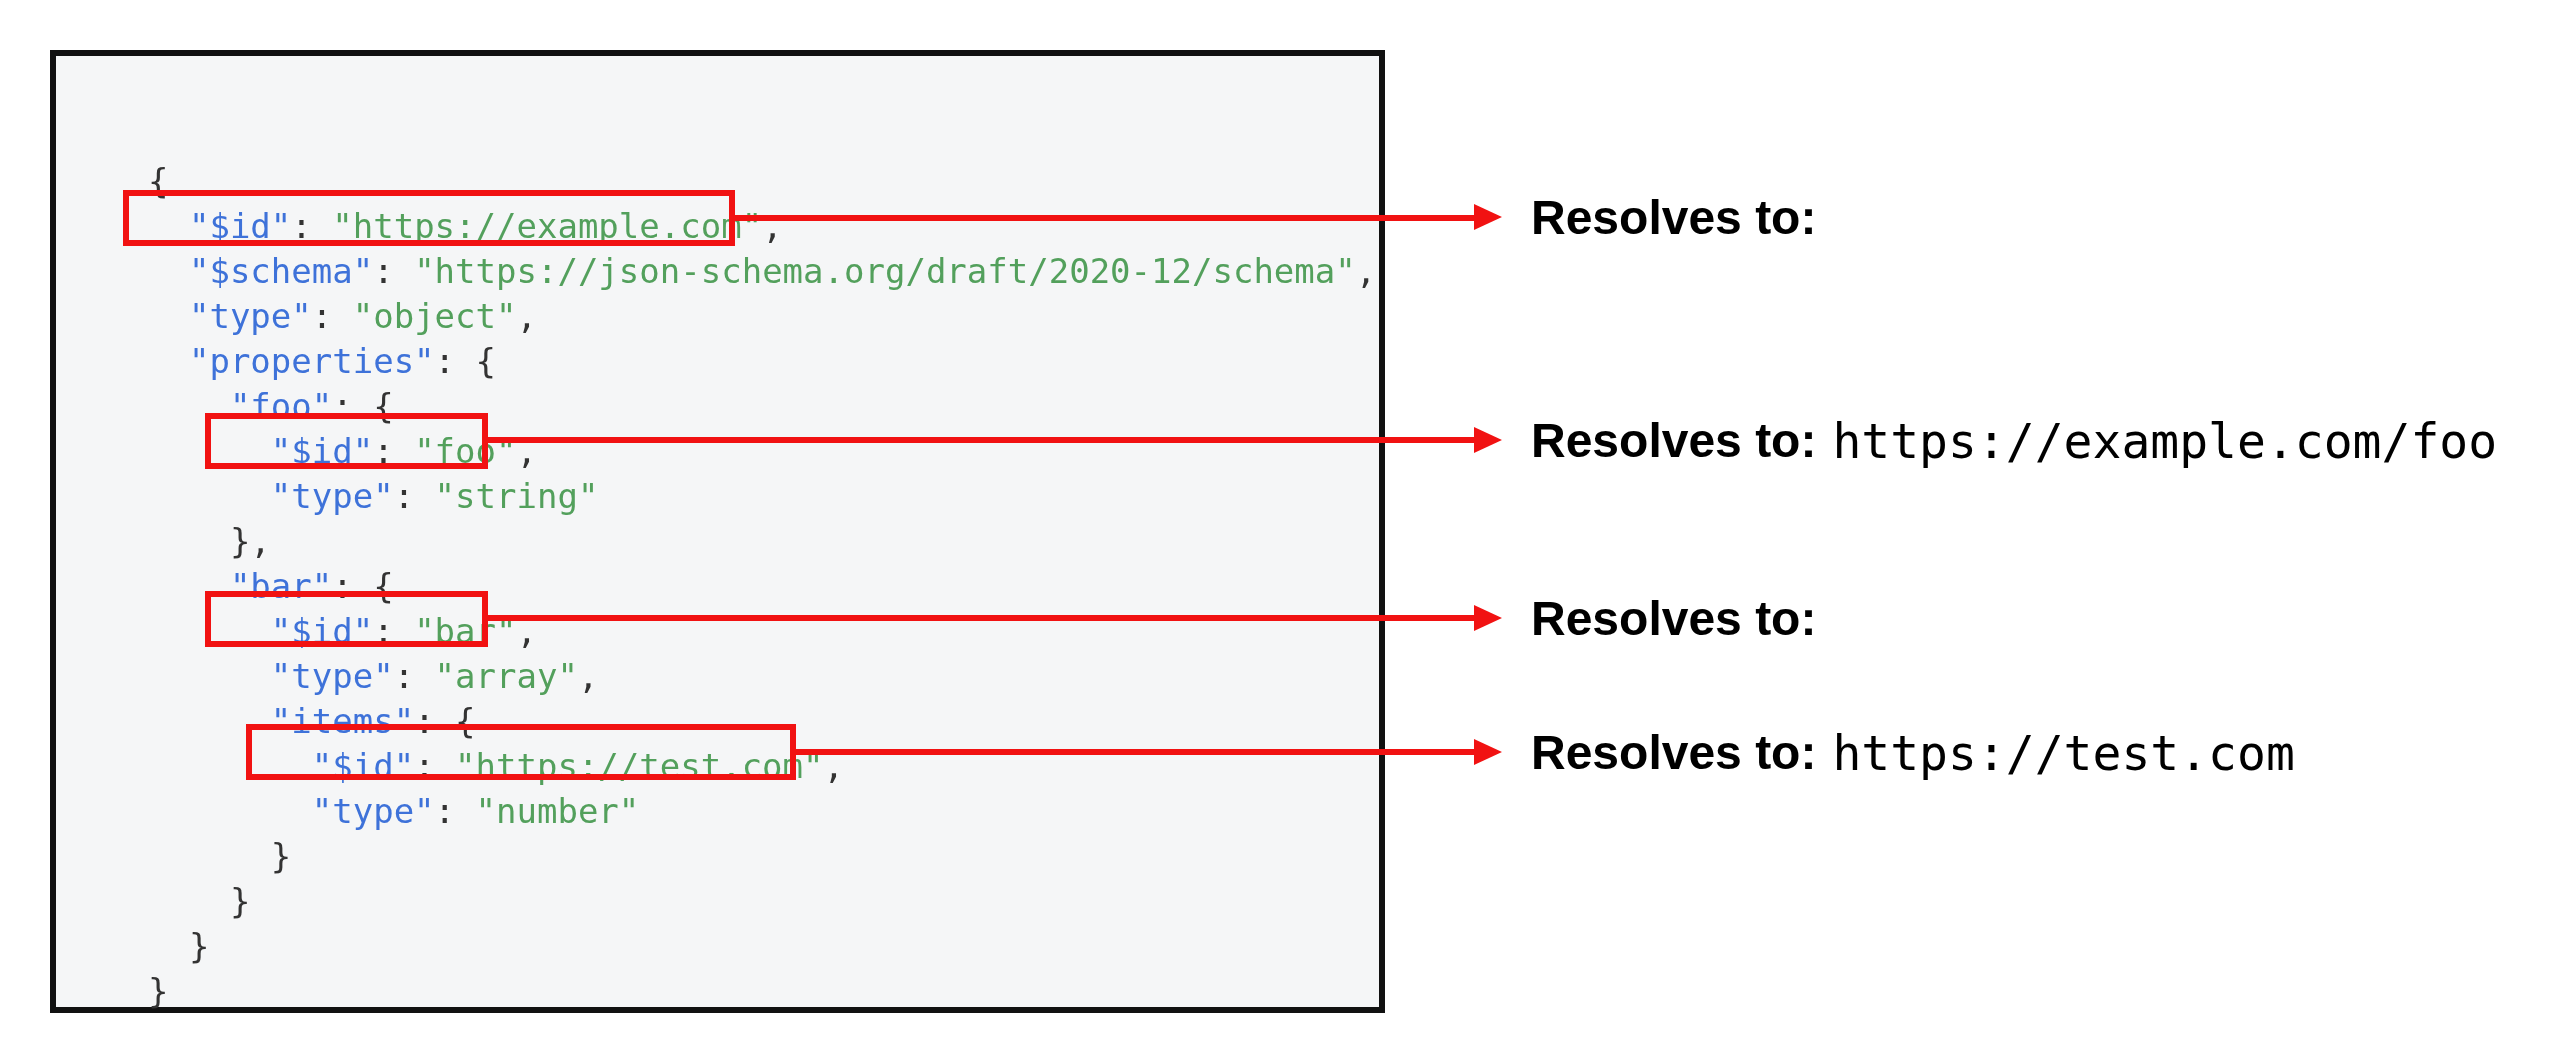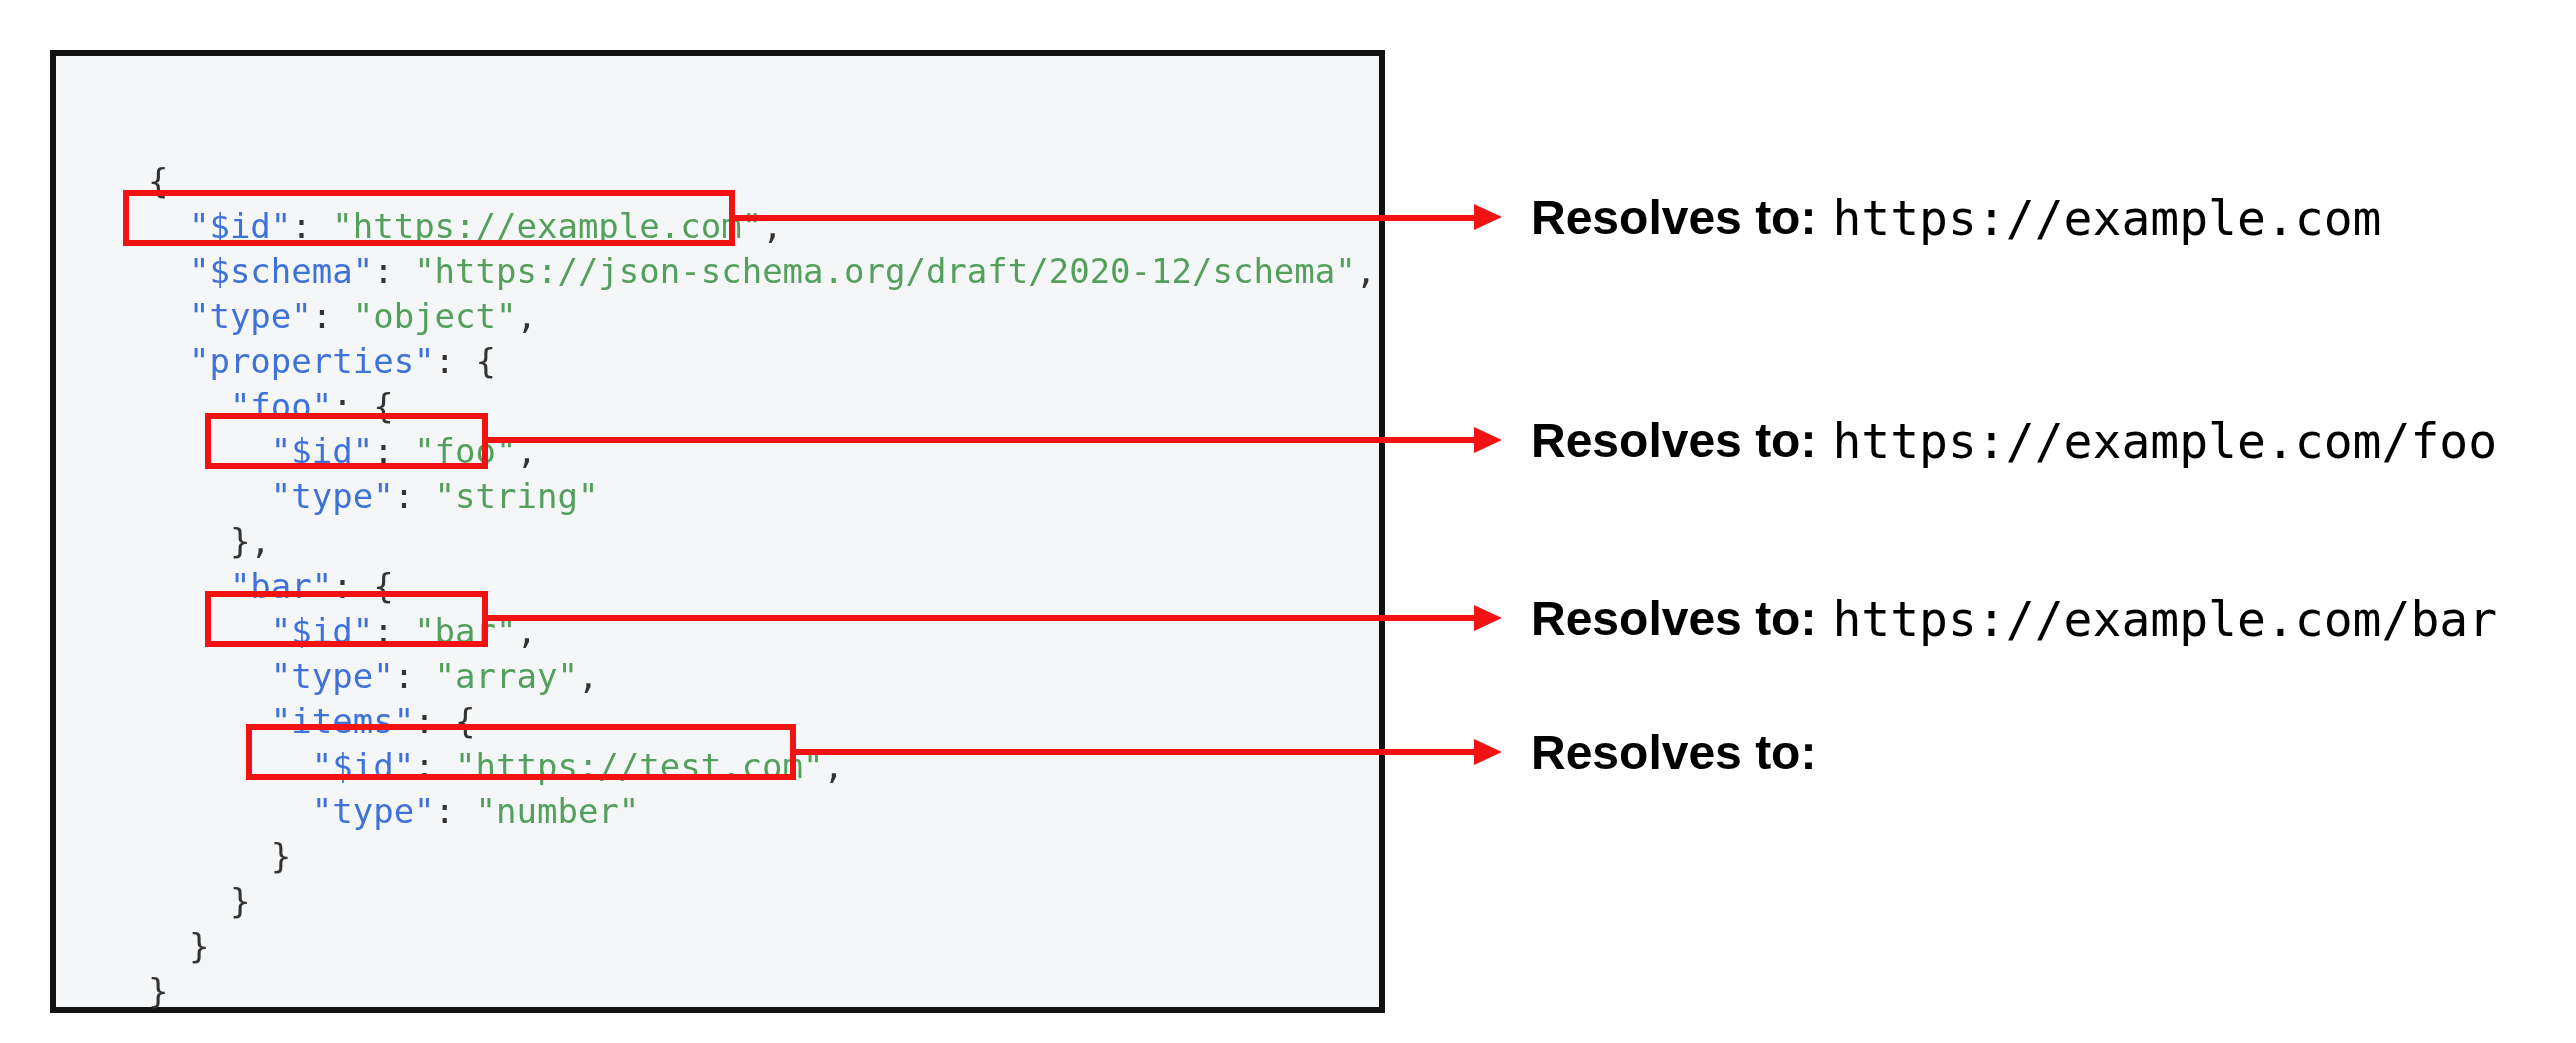--- a/index.html
+++ b/index.html
@@ -90,36 +90,35 @@
 <div id="code-panel">
   <div id="code"><div class="code-line"><span class="tok-pun">{</span></div><div class="code-line"><span class="tok-pun">  </span><span class="tok-key">"$id"</span><span class="tok-pun">: </span><span class="tok-str">"https://example.com"</span><span class="tok-pun">,</span></div><div class="code-line"><span class="tok-pun">  </span><span class="tok-key">"$schema"</span><span class="tok-pun">: </span><span class="tok-str">"https://json-schema.org/draft/2020-12/schema"</span><span class="tok-pun">,</span></div><div class="code-line"><span class="tok-pun">  </span><span class="tok-key">"type"</span><span class="tok-pun">: </span><span class="tok-str">"object"</span><span class="tok-pun">,</span></div><div class="code-line"><span class="tok-pun">  </span><span class="tok-key">"properties"</span><span class="tok-pun">: {</span></div><div class="code-line"><span class="tok-pun">    </span><span class="tok-key">"foo"</span><span class="tok-pun">: {</span></div><div class="code-line"><span class="tok-pun">      </span><span class="tok-key">"$id"</span><span class="tok-pun">: </span><span class="tok-str">"foo"</span><span class="tok-pun">,</span></div><div class="code-line"><span class="tok-pun">      </span><span class="tok-key">"type"</span><span class="tok-pun">: </span><span class="tok-str">"string"</span></div><div class="code-line"><span class="tok-pun">    },</span></div><div class="code-line"><span class="tok-pun">    </span><span class="tok-key">"bar"</span><span class="tok-pun">: {</span></div><div class="code-line"><span class="tok-pun">      </span><span class="tok-key">"$id"</span><span class="tok-pun">: </span><span class="tok-str">"bar"</span><span class="tok-pun">,</span></div><div class="code-line"><span class="tok-pun">      </span><span class="tok-key">"type"</span><span class="tok-pun">: </span><span class="tok-str">"array"</span><span class="tok-pun">,</span></div><div class="code-line"><span class="tok-pun">      </span><span class="tok-key">"items"</span><span class="tok-pun">: {</span></div><div class="code-line"><span class="tok-pun">        </span><span class="tok-key">"$id"</span><span class="tok-pun">: </span><span class="tok-str">"https://test.com"</span><span class="tok-pun">,</span></div><div class="code-line"><span class="tok-pun">        </span><span class="tok-key">"type"</span><span class="tok-pun">: </span><span class="tok-str">"number"</span></div><div class="code-line"><span class="tok-pun">      }</span></div><div class="code-line"><span class="tok-pun">    }</span></div><div class="code-line"><span class="tok-pun">  }</span></div><div class="code-line"><span class="tok-pun">}</span></div></div>
 </div>
 
 <div id="overlay">
     <div class="hl-box" style="left: 123px; top: 142px; width: 612px;"></div>
     <div class="arrow-line" style="left: 733px; top: 167px; width: 745px;"></div>
     <div class="arrow-head" style="left: 1474px; top: 156px;"></div>
     <div class="annotation-row" style="left: 1531px; top: 136px;">
       <span class="annotation-label">Resolves to:</span>
-      <span class="annotation-url">https://example.com</span>
     </div>
     <div class="hl-box" style="left: 205px; top: 365px; width: 283px;"></div>
     <div class="arrow-line" style="left: 486px; top: 389px; width: 992px;"></div>
     <div class="arrow-head" style="left: 1474px; top: 379px;"></div>
     <div class="annotation-row" style="left: 1531px; top: 359px;">
       <span class="annotation-label">Resolves to:</span>
       <span class="annotation-url">https://example.com/foo</span>
     </div>
     <div class="hl-box" style="left: 205px; top: 543px; width: 283px;"></div>
     <div class="arrow-line" style="left: 486px; top: 567px; width: 992px;"></div>
     <div class="arrow-head" style="left: 1474px; top: 557px;"></div>
     <div class="annotation-row" style="left: 1531px; top: 537px;">
       <span class="annotation-label">Resolves to:</span>
-      <span class="annotation-url">https://example.com/bar</span>
     </div>
     <div class="hl-box" style="left: 246px; top: 676px; width: 550px;"></div>
     <div class="arrow-line" style="left: 794px; top: 701px; width: 683px;"></div>
     <div class="arrow-head" style="left: 1474px; top: 691px;"></div>
     <div class="annotation-row" style="left: 1531px; top: 671px;">
       <span class="annotation-label">Resolves to:</span>
+      <span class="annotation-url">https://test.com</span>
     </div>
   </div>
 
 
 </body></html>

